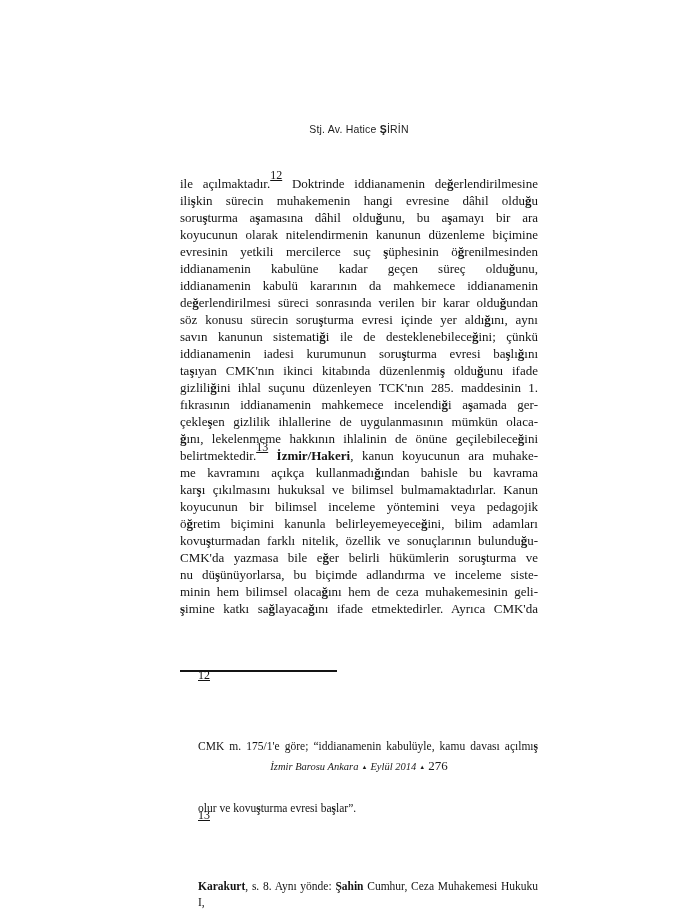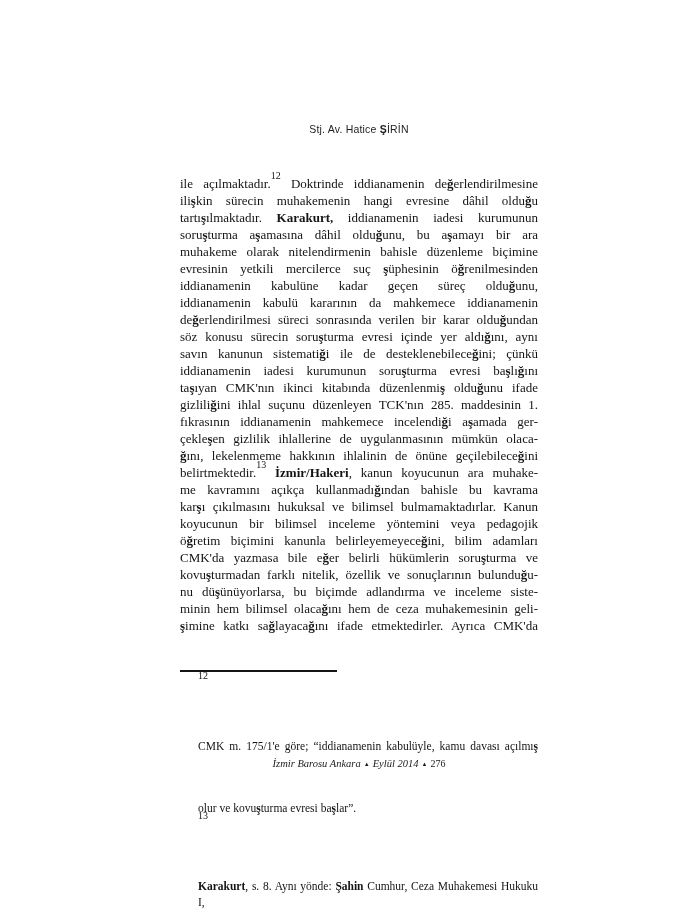--- a/index.html
+++ b/index.html
@@ -30,24 +30,25 @@
   }
   .bline {
     height: 17px;
     line-height: 17px;
     text-align: justify;
     text-align-last: justify;
     white-space: normal;
     overflow: visible;
   }
   .bline sup, .footnote sup.ref {
-    font-size: 10px;
+    font-size: 12px;
     line-height: 0;
     position: relative;
     top: -4px;
+    text-decoration: underline;
   }
   
   .tc { font-weight: 700; }
   b { font-weight: 700; }
   
   .fnsep {
     position: absolute;
     top: 670px; left: 180px;
     width: 157px; height: 2px;
     background: #141414;
@@ -81,56 +82,55 @@
   }
   .ftr .tri {
     font-style: normal;
     font-size: 6px;
     position: relative;
     top: -1.5px;
     padding: 0 3px;
   }
   .ftr .pnum {
     font-style: normal;
-    font-size: 10px;
+    font-size: 13px;
     text-align: right;
   }
 </style>
 </head>
 <body>
 
 <div class="page">
 
   <div class="hdr">Stj. Av. Hatice <span class="tc">Ş</span>İRİN</div>
 
   <div class="bodytxt">
       <div class="bline">ile açılmaktadır.<sup>12</sup> Doktrinde iddianamenin de<span class="tc">ğ</span>erlendirilmesine</div>
       <div class="bline">ili<span class="tc">ş</span>kin sürecin muhakemenin hangi evresine dâhil oldu<span class="tc">ğ</span>u</div>
-      <div class="bline">tartı<span class="tc">ş</span>ılmaktadır. <b>Karakurt,</b> iddianamenin iadesi kurumunun</div>
       <div class="bline">soru<span class="tc">ş</span>turma a<span class="tc">ş</span>amasına dâhil oldu<span class="tc">ğ</span>unu, bu a<span class="tc">ş</span>amayı bir ara</div>
-      <div class="bline">muhakeme olarak nitelendirmenin bahisle düzenleme biçimine</div>
+      <div class="bline">koyucunun olarak nitelendirmenin kanunun düzenleme biçimine</div>
       <div class="bline">evresinin yetkili mercilerce suç <span class="tc">ş</span>üphesinin ö<span class="tc">ğ</span>renilmesinden</div>
       <div class="bline">iddianamenin kabulüne kadar geçen süreç oldu<span class="tc">ğ</span>unu,</div>
       <div class="bline">iddianamenin kabulü kararının da mahkemece iddianamenin</div>
       <div class="bline">de<span class="tc">ğ</span>erlendirilmesi süreci sonrasında verilen bir karar oldu<span class="tc">ğ</span>undan</div>
       <div class="bline">söz konusu sürecin soru<span class="tc">ş</span>turma evresi içinde yer aldı<span class="tc">ğ</span>ını, aynı</div>
       <div class="bline">savın kanunun sistemati<span class="tc">ğ</span>i ile de desteklenebilece<span class="tc">ğ</span>ini; çünkü</div>
       <div class="bline">iddianamenin iadesi kurumunun soru<span class="tc">ş</span>turma evresi ba<span class="tc">ş</span>lı<span class="tc">ğ</span>ını</div>
       <div class="bline">ta<span class="tc">ş</span>ıyan CMK'nın ikinci kitabında düzenlenmi<span class="tc">ş</span> oldu<span class="tc">ğ</span>unu ifade</div>
       <div class="bline">gizlili<span class="tc">ğ</span>ini ihlal suçunu düzenleyen TCK'nın 285. maddesinin 1.</div>
       <div class="bline">fıkrasının iddianamenin mahkemece incelendi<span class="tc">ğ</span>i a<span class="tc">ş</span>amada ger-</div>
       <div class="bline">çekle<span class="tc">ş</span>en gizlilik ihlallerine de uygulanmasının mümkün olaca-</div>
       <div class="bline"><span class="tc">ğ</span>ını, lekelenmeme hakkının ihlalinin de önüne geçilebilece<span class="tc">ğ</span>ini</div>
       <div class="bline">belirtmektedir.<sup>13</sup> <b>İzmir/Hakeri</b>, kanun koyucunun ara muhake-</div>
       <div class="bline">me kavramını açıkça kullanmadı<span class="tc">ğ</span>ından bahisle bu kavrama</div>
       <div class="bline">kar<span class="tc">ş</span>ı çıkılmasını hukuksal ve bilimsel bulmamaktadırlar. Kanun</div>
       <div class="bline">koyucunun bir bilimsel inceleme yöntemini veya pedagojik</div>
       <div class="bline">ö<span class="tc">ğ</span>retim biçimini kanunla belirleyemeyece<span class="tc">ğ</span>ini, bilim adamları</div>
+      <div class="bline">kovu<span class="tc">ş</span>turmadan farklı nitelik, özellik ve sonuçlarının bulundu<span class="tc">ğ</span>u-</div>
       <div class="bline">CMK'da yazmasa bile e<span class="tc">ğ</span>er belirli hükümlerin soru<span class="tc">ş</span>turma ve</div>
-      <div class="bline">kovu<span class="tc">ş</span>turmadan farklı nitelik, özellik ve sonuçlarının bulundu<span class="tc">ğ</span>u-</div>
       <div class="bline">nu dü<span class="tc">ş</span>ünüyorlarsa, bu biçimde adlandırma ve inceleme siste-</div>
       <div class="bline">minin hem bilimsel olaca<span class="tc">ğ</span>ını hem de ceza muhakemesinin geli-</div>
       <div class="bline"><span class="tc">ş</span>imine katkı sa<span class="tc">ğ</span>layaca<span class="tc">ğ</span>ını ifade etmektedirler. Ayrıca CMK'da</div>
     </div>
 
   <div class="fnsep"></div>
 
   <div class="fns">
       <div class="footnote"><sup class="fn-num ref">12</sup><div class="fnline">CMK m. 175/1'e göre; “iddianamenin kabulüyle, kamu davası açılmı<span class="tc">ş</span></div><div class="fnline fnlast">olur ve kovu<span class="tc">ş</span>turma evresi ba<span class="tc">ş</span>lar”.</div></div>
       <div class="footnote"><sup class="fn-num ref">13</sup><div class="fnline"><b>Karakurt</b>, s. 8. Aynı yönde: <b><span class="tc">Ş</span>ahin</b> Cumhur, Ceza Muhakemesi Hukuku I,</div><div class="fnline fnlast">Ankara 2007, s. 21-22.</div></div>

